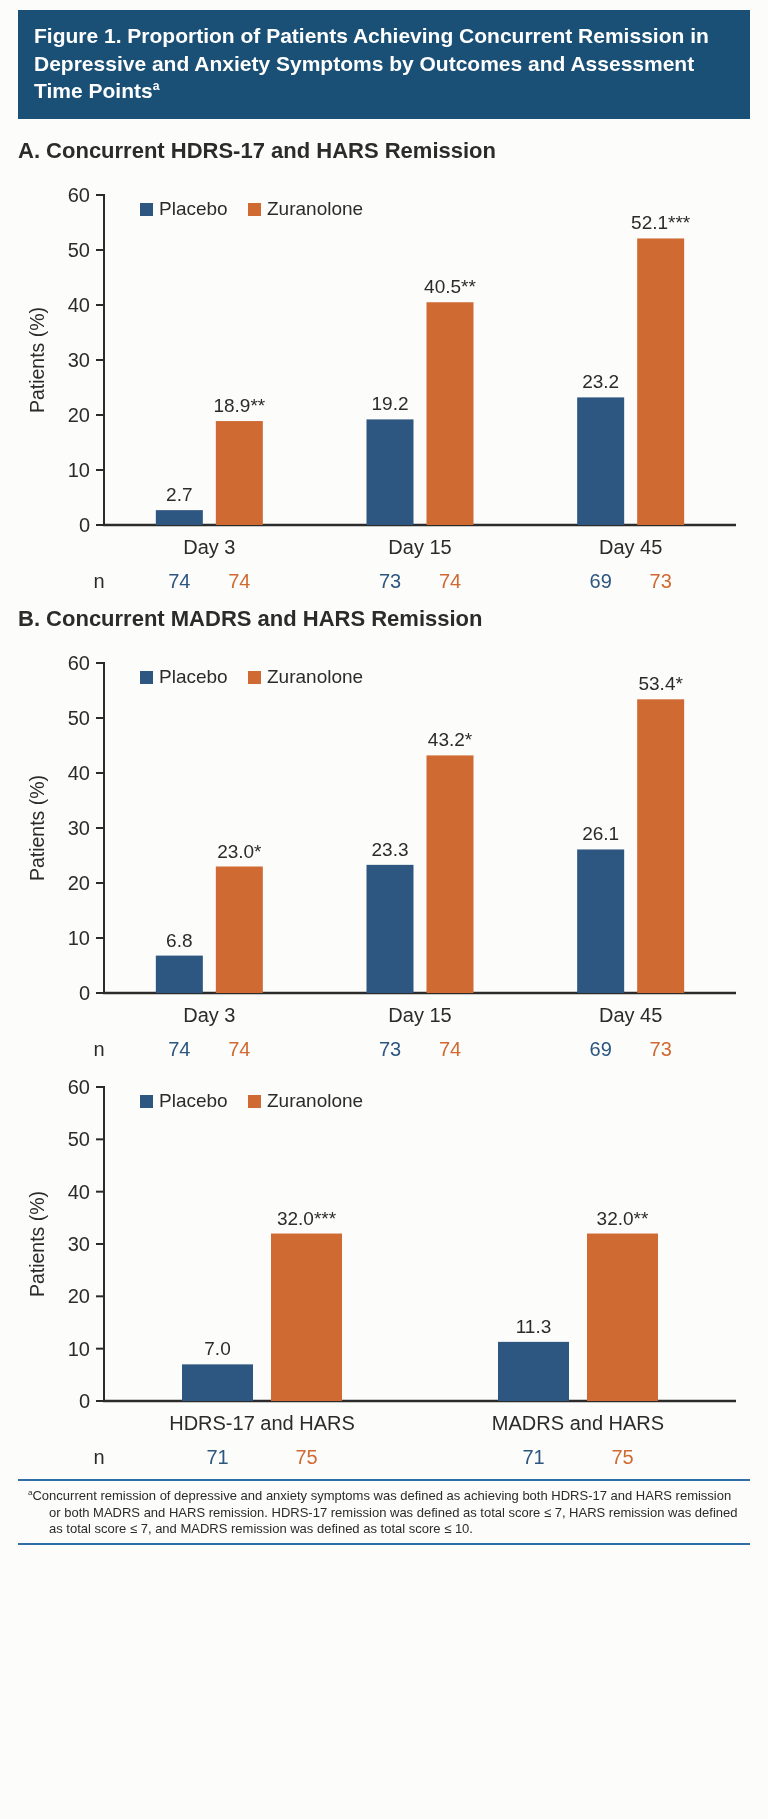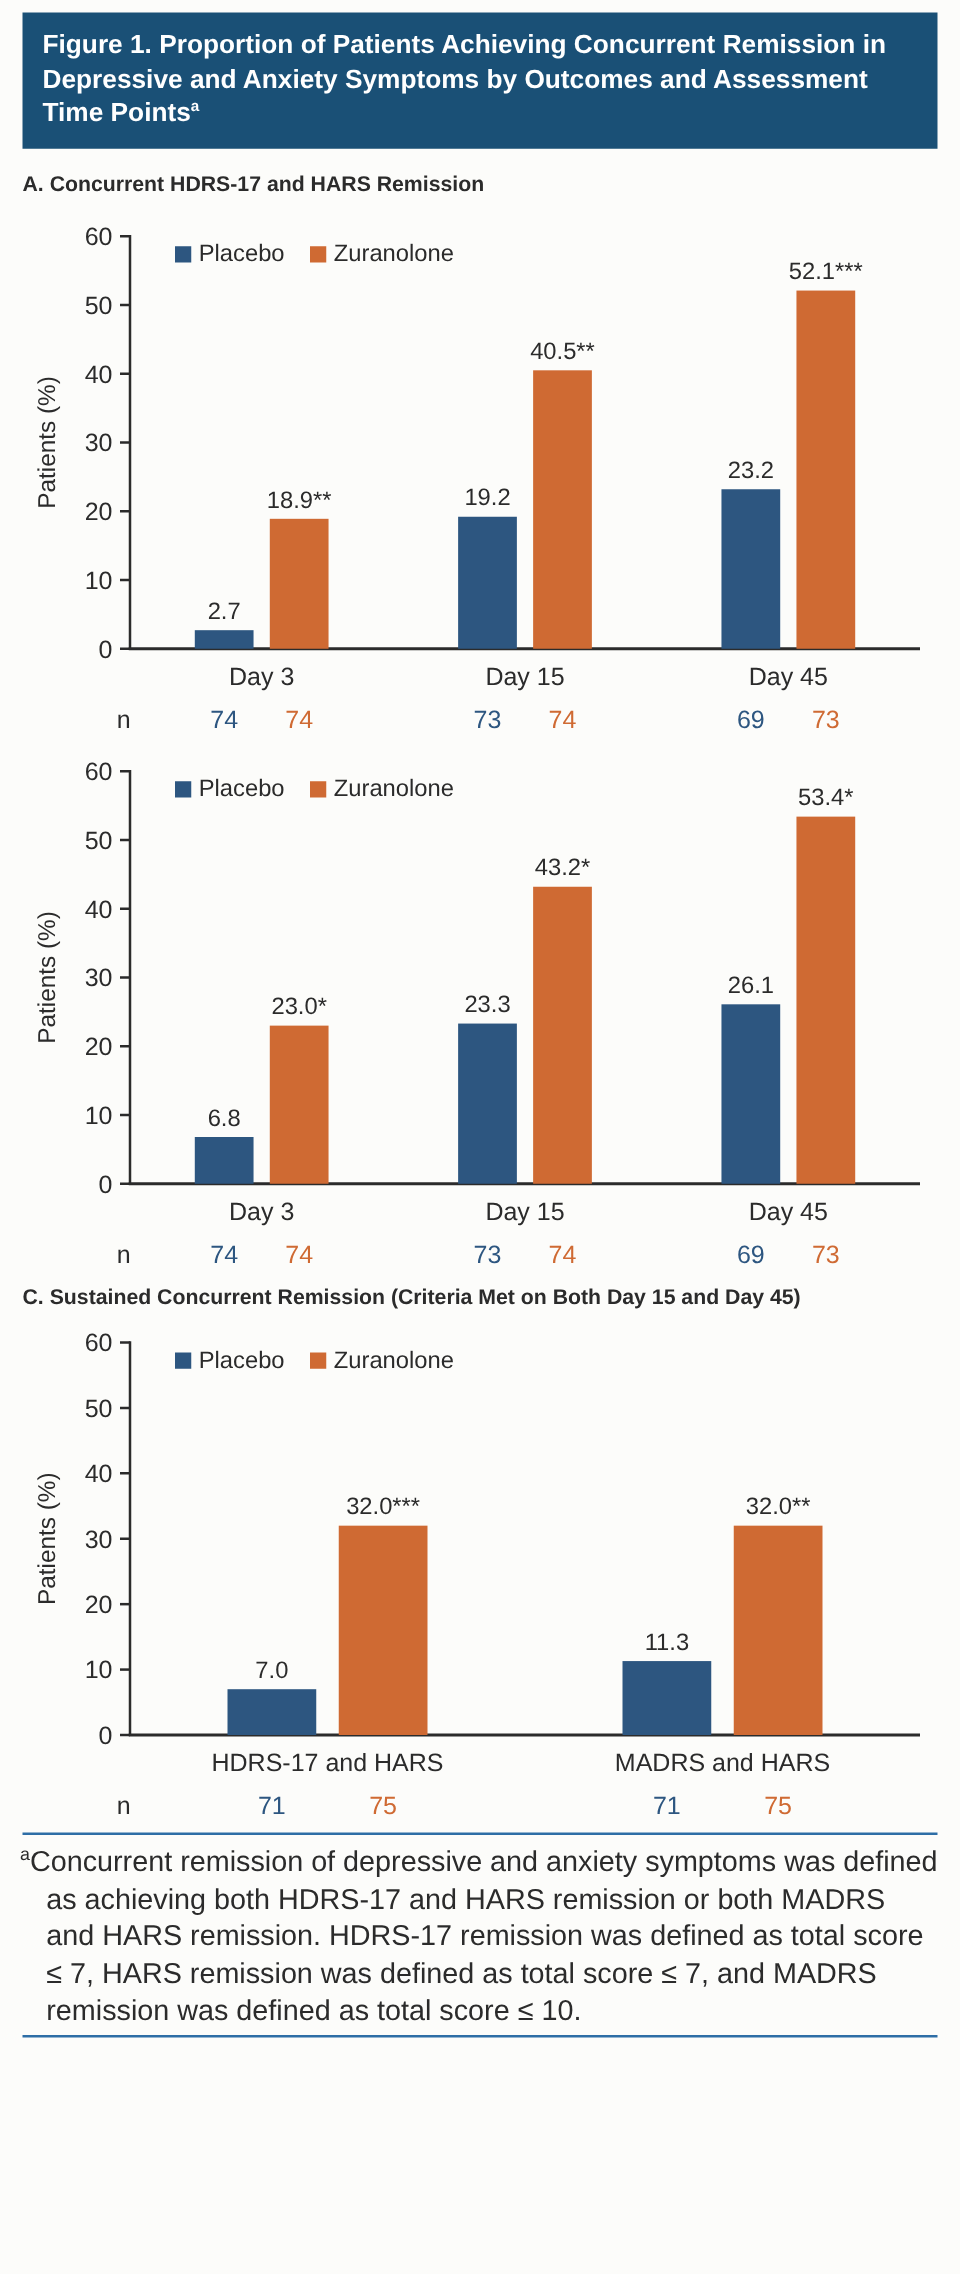--- a/index.html
+++ b/index.html
@@ -12,28 +12,28 @@
     width:768px;height:1819px;overflow:hidden;
     background:var(--page-bg);color:var(--text);
     font-family:"Liberation Sans",sans-serif;
   }
   .header{
     margin:10px 18px 18px;background:var(--header-bg);color:var(--header-text);
     padding:12px 16px 14px;font-weight:bold;font-size:21px;line-height:1.32;
   }
   .header sup{font-size:0.58em;}
   .panel-title{
-    margin:10px 18px 2px;font-size:17px;font-weight:bold;color:var(--text);
+    margin:10px 18px 2px;font-size:22px;font-weight:bold;color:var(--text);
     line-height:1.26;padding-left:30px;text-indent:-30px;
   }
   svg.chart{display:block;}
   svg text{font-family:"Liberation Sans",sans-serif;}
   .rule{height:2px;background:var(--rule);margin:8px 18px 0;}
   .rule.bottom{margin-top:5px;}
-  .footnotes{margin:7px 16px 0;font-size:23px;line-height:1.29;color:var(--text);}
+  .footnotes{margin:7px 28px 0;font-size:13px;line-height:1.29;color:var(--text);}
   .footnote{margin:0;padding-left:21px;text-indent:-21px;}
   .footnote .fn-text{white-space:pre-wrap;}
   .footnote sup{font-size:0.62em;}
 </style>
 </head>
 <body>
 
 <div class="page">
 
   <div class="header"><span>Figure 1. Proportion of Patients Achieving Concurrent Remission in Depressive and Anxiety Symptoms by Outcomes and Assessment Time Points</span><sup>a</sup></div>
@@ -85,20 +85,21 @@
         <text x="600.6666666666666" y="221.4" text-anchor="middle" font-size="19" fill="#2b2b2b">23.2</text>
         <text x="600.6666666666666" y="421" text-anchor="middle" font-size="20" fill="#2d5680">69</text>
         <rect x="637.1666666666666" y="71.44999999999999" width="47" height="286.55" fill="#cf6a33"></rect>
         <text x="660.6666666666666" y="62.44999999999999" text-anchor="middle" font-size="19" fill="#2b2b2b">52.1***</text>
         <text x="660.6666666666666" y="421" text-anchor="middle" font-size="20" fill="#cf6a33">73</text>
         <text x="99" y="421" text-anchor="middle" font-size="20" fill="#2b2b2b">n</text>
       </svg>
   </section>
 
   <section class="panel">
+    <h2 class="panel-title">B. Concurrent MADRS and HARS Remission</h2>
     <svg class="chart" viewBox="0 0 768 428" width="768" height="428">
         <line x1="104" y1="27" x2="104" y2="358" stroke="#2b2b2b" stroke-width="2"></line>
         <g>
           <line x1="96" y1="358" x2="104" y2="358" stroke="#2b2b2b" stroke-width="2"></line>
           <text x="90" y="365" text-anchor="end" font-size="20" fill="#2b2b2b">0</text>
           <line x1="96" y1="303" x2="104" y2="303" stroke="#2b2b2b" stroke-width="2"></line>
           <text x="90" y="310" text-anchor="end" font-size="20" fill="#2b2b2b">10</text>
           <line x1="96" y1="248" x2="104" y2="248" stroke="#2b2b2b" stroke-width="2"></line>
           <text x="90" y="255" text-anchor="end" font-size="20" fill="#2b2b2b">20</text>
           <line x1="96" y1="193" x2="104" y2="193" stroke="#2b2b2b" stroke-width="2"></line>
@@ -137,21 +138,20 @@
         <text x="600.6666666666666" y="205.45" text-anchor="middle" font-size="19" fill="#2b2b2b">26.1</text>
         <text x="600.6666666666666" y="421" text-anchor="middle" font-size="20" fill="#2d5680">69</text>
         <rect x="637.1666666666666" y="64.30000000000001" width="47" height="293.7" fill="#cf6a33"></rect>
         <text x="660.6666666666666" y="55.30000000000001" text-anchor="middle" font-size="19" fill="#2b2b2b">53.4*</text>
         <text x="660.6666666666666" y="421" text-anchor="middle" font-size="20" fill="#cf6a33">73</text>
         <text x="99" y="421" text-anchor="middle" font-size="20" fill="#2b2b2b">n</text>
       </svg>
   </section>
 
   <section class="panel">
-    <h2 class="panel-title">C. Sustained Concurrent Remission (Criteria Met on Both Day 15 and Day 45)</h2>
     <svg class="chart" viewBox="0 0 768 408" width="768" height="408">
         <line x1="104" y1="23" x2="104" y2="338" stroke="#2b2b2b" stroke-width="2"></line>
         <g>
           <line x1="96" y1="338" x2="104" y2="338" stroke="#2b2b2b" stroke-width="2"></line>
           <text x="90" y="345" text-anchor="end" font-size="20" fill="#2b2b2b">0</text>
           <line x1="96" y1="285.6666666666667" x2="104" y2="285.6666666666667" stroke="#2b2b2b" stroke-width="2"></line>
           <text x="90" y="292.6666666666667" text-anchor="end" font-size="20" fill="#2b2b2b">10</text>
           <line x1="96" y1="233.33333333333331" x2="104" y2="233.33333333333331" stroke="#2b2b2b" stroke-width="2"></line>
           <text x="90" y="240.33333333333331" text-anchor="end" font-size="20" fill="#2b2b2b">20</text>
           <line x1="96" y1="181" x2="104" y2="181" stroke="#2b2b2b" stroke-width="2"></line>

